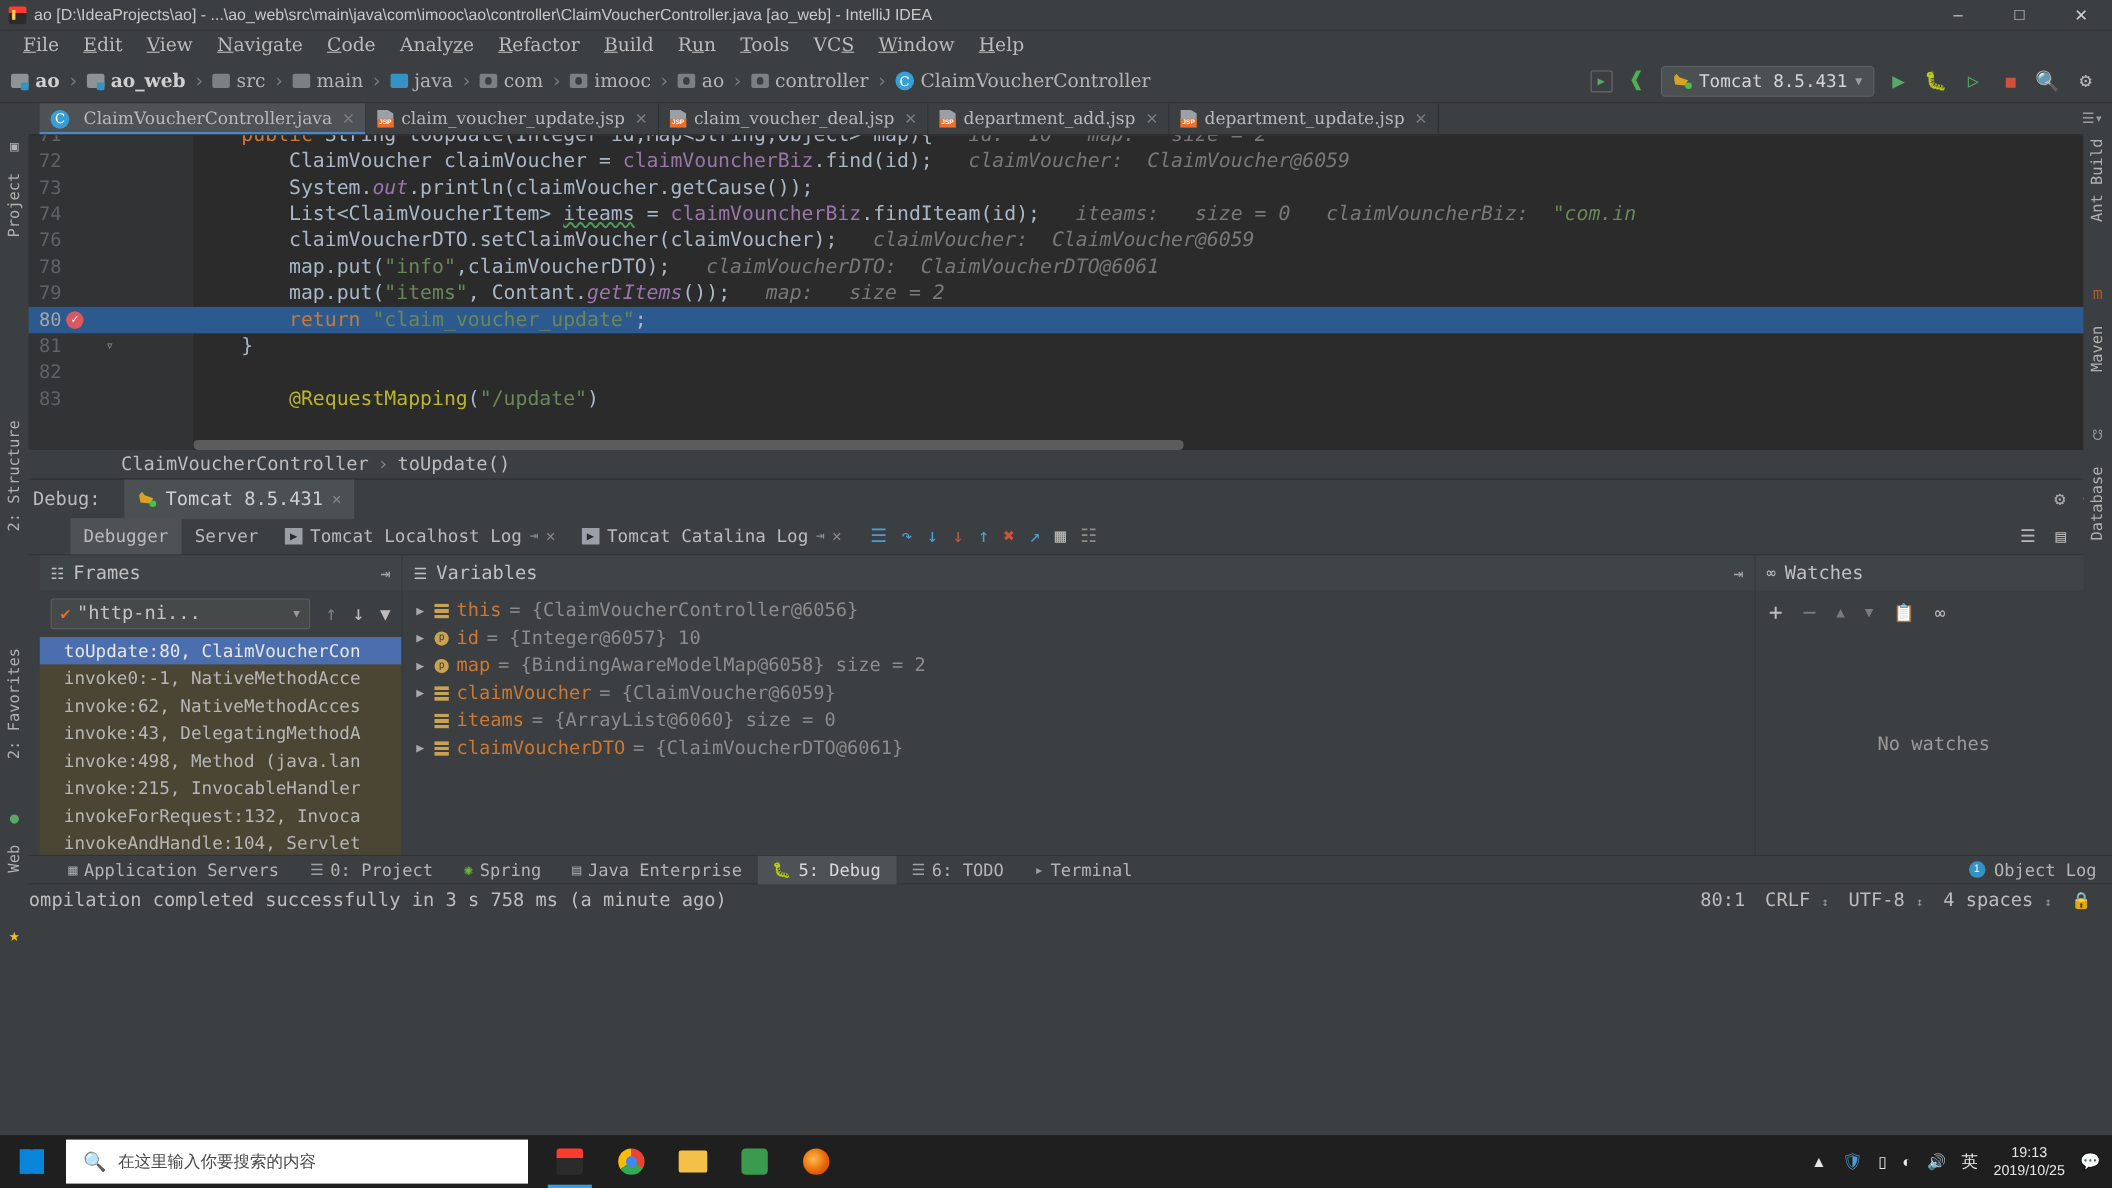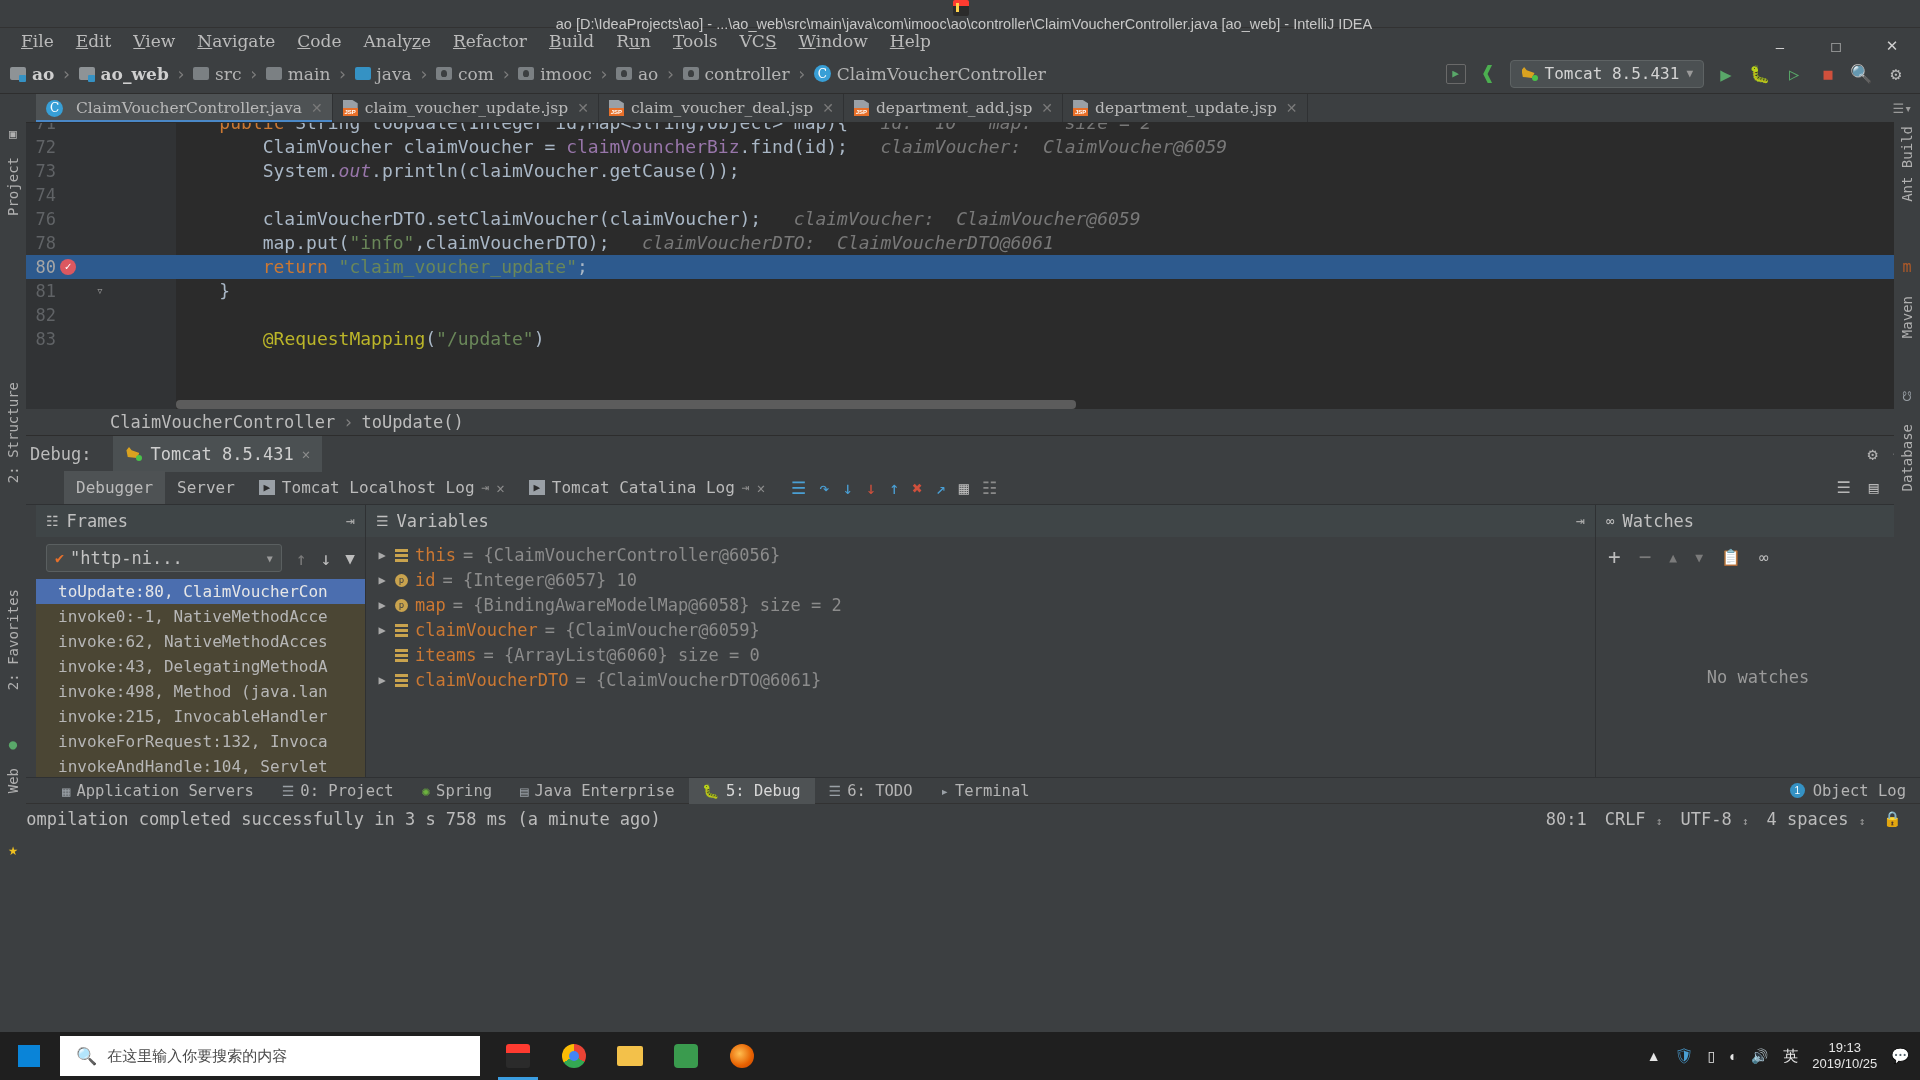--- a/index.html
+++ b/index.html
@@ -7,21 +7,21 @@
     width: 1920px; height: 1080px;
     background: #3c3f41;
     font-family: "DejaVu Sans Mono", monospace;
     overflow: hidden;
   }
   .app { position: relative; width: 1920px; height: 1080px; }
 
   
   .titlebar {
     height: 28px; background: #3c3f41; display: flex; align-items: center;
-    padding-left: 8px; border-bottom: 1px solid #323232; flex-direction: column;
+    padding-left: 8px; border-bottom: 1px solid #323232;
   }
   .title-ico {
     width: 16px; height: 16px; margin-right: 7px; position: relative;
     background: linear-gradient(180deg,#ff3b30 0%,#ff3b30 38%,#2b2b2b 38%,#2b2b2b 100%);
     border-radius: 2px; flex: none;
   }
   .title-ico::after{
     content:""; position:absolute; left:3px; top:3px; width:3px; height:9px;
     background:#ffd24a;
   }
@@ -451,23 +451,24 @@
       <span style="font-size:13px;">☰▾</span>
     </div>
   </div>
 
   <div class="editor">
     <div class="gutter"></div>
     <div class="code-area" id="code-area" style="top: -12px;">
         <div class="cline"><span class="ln">71</span><span class="ctext">    <span class="k">public</span> <span class="t">String</span> <span class="t">toUpdate</span>(<span class="t">Integer</span> id,<span class="t">Map</span>&lt;<span class="t">String</span>,<span class="t">Object</span>&gt; map){<span class="hint">   id:  10   map:   size = 2</span></span></div>
         <div class="cline"><span class="ln">72</span><span class="ctext">        <span class="t">ClaimVoucher</span> claimVoucher = <span class="f">claimVouncherBiz</span>.find(id);<span class="hint">   claimVoucher:  ClaimVoucher@6059</span></span></div>
         <div class="cline"><span class="ln">73</span><span class="ctext">        <span class="t">System</span>.<span class="f itl">out</span>.println(claimVoucher.getCause());</span></div>
-        <div class="cline"><span class="ln">74</span></div>
+        <div class="cline"><span class="ln">74</span><span class="ctext">        <span class="t">List</span>&lt;<span class="t">ClaimVoucherItem</span>&gt; <span class="wavy">iteams</span> = <span class="f">claimVouncherBiz</span>.findIteam(id);<span class="hint">   iteams:   size = 0   claimVouncherBiz:  <span class="s">"com.in</span></span></span></div>
         <div class="cline"><span class="ln">76</span><span class="ctext">        claimVoucherDTO.setClaimVoucher(claimVoucher);<span class="hint">   claimVoucher:  ClaimVoucher@6059</span></span></div>
         <div class="cline"><span class="ln">78</span><span class="ctext">        map.put(<span class="s">"info"</span>,claimVoucherDTO);<span class="hint">   claimVoucherDTO:  ClaimVoucherDTO@6061</span></span></div>
+        <div class="cline"><span class="ln">79</span><span class="ctext">        map.put(<span class="s">"items"</span>, <span class="t">Contant</span>.<span class="f itl">getItems</span>());<span class="hint">   map:   size = 2</span></span></div>
         <div class="cline hl"><span class="ln">80</span><span class="bpt"></span><span class="ctext">        <span class="k">return</span> <span class="s">"claim_voucher_update"</span>;</span></div>
         <div class="cline"><span class="ln">81</span><span class="fold" style="top:0">▿</span><span class="ctext">    }</span></div>
         <div class="cline"><span class="ln">82</span><span class="ctext"></span></div>
         <div class="cline"><span class="ln">83</span><span class="ctext">        <span class="ann">@RequestMapping</span>(<span class="s">"/update"</span>)</span></div>
       </div>
     <div class="scroll-h" style="bottom:0;"></div>
     <div class="ed-right-marks">
       <div class="mark" style="top:6px;background:#c9a34e;"></div>
       <div class="mark" style="top:16px;background:#c9a34e;"></div>
       <div class="mark" style="top:212px;background:#8a8a8a;height:3px;"></div>

